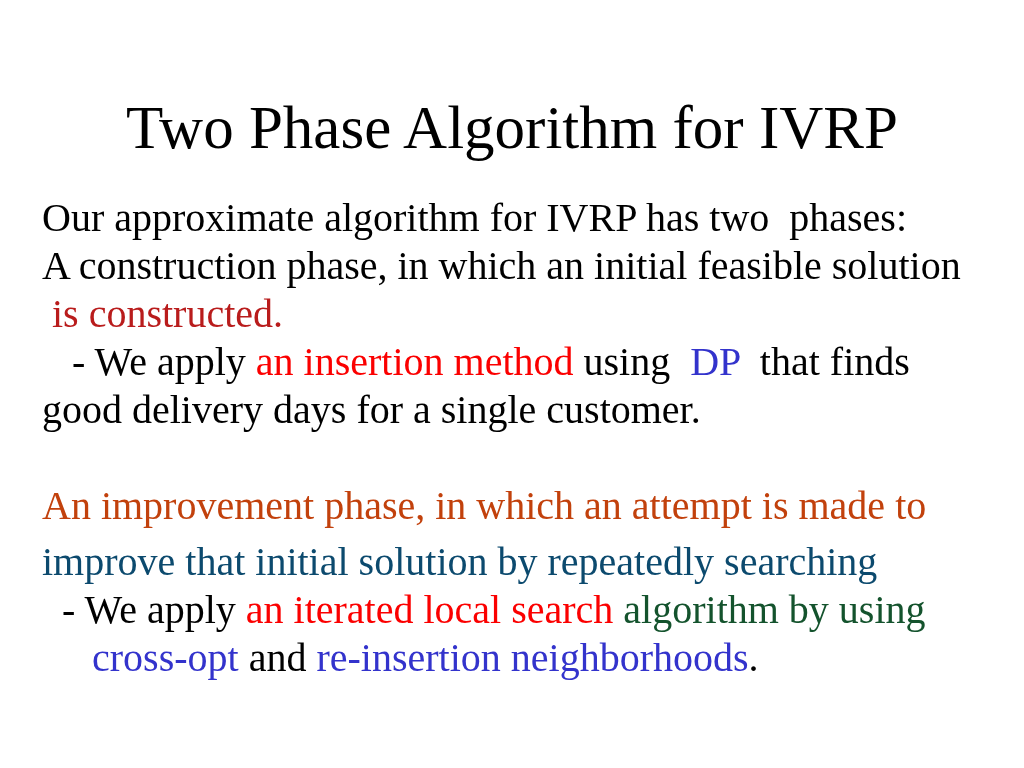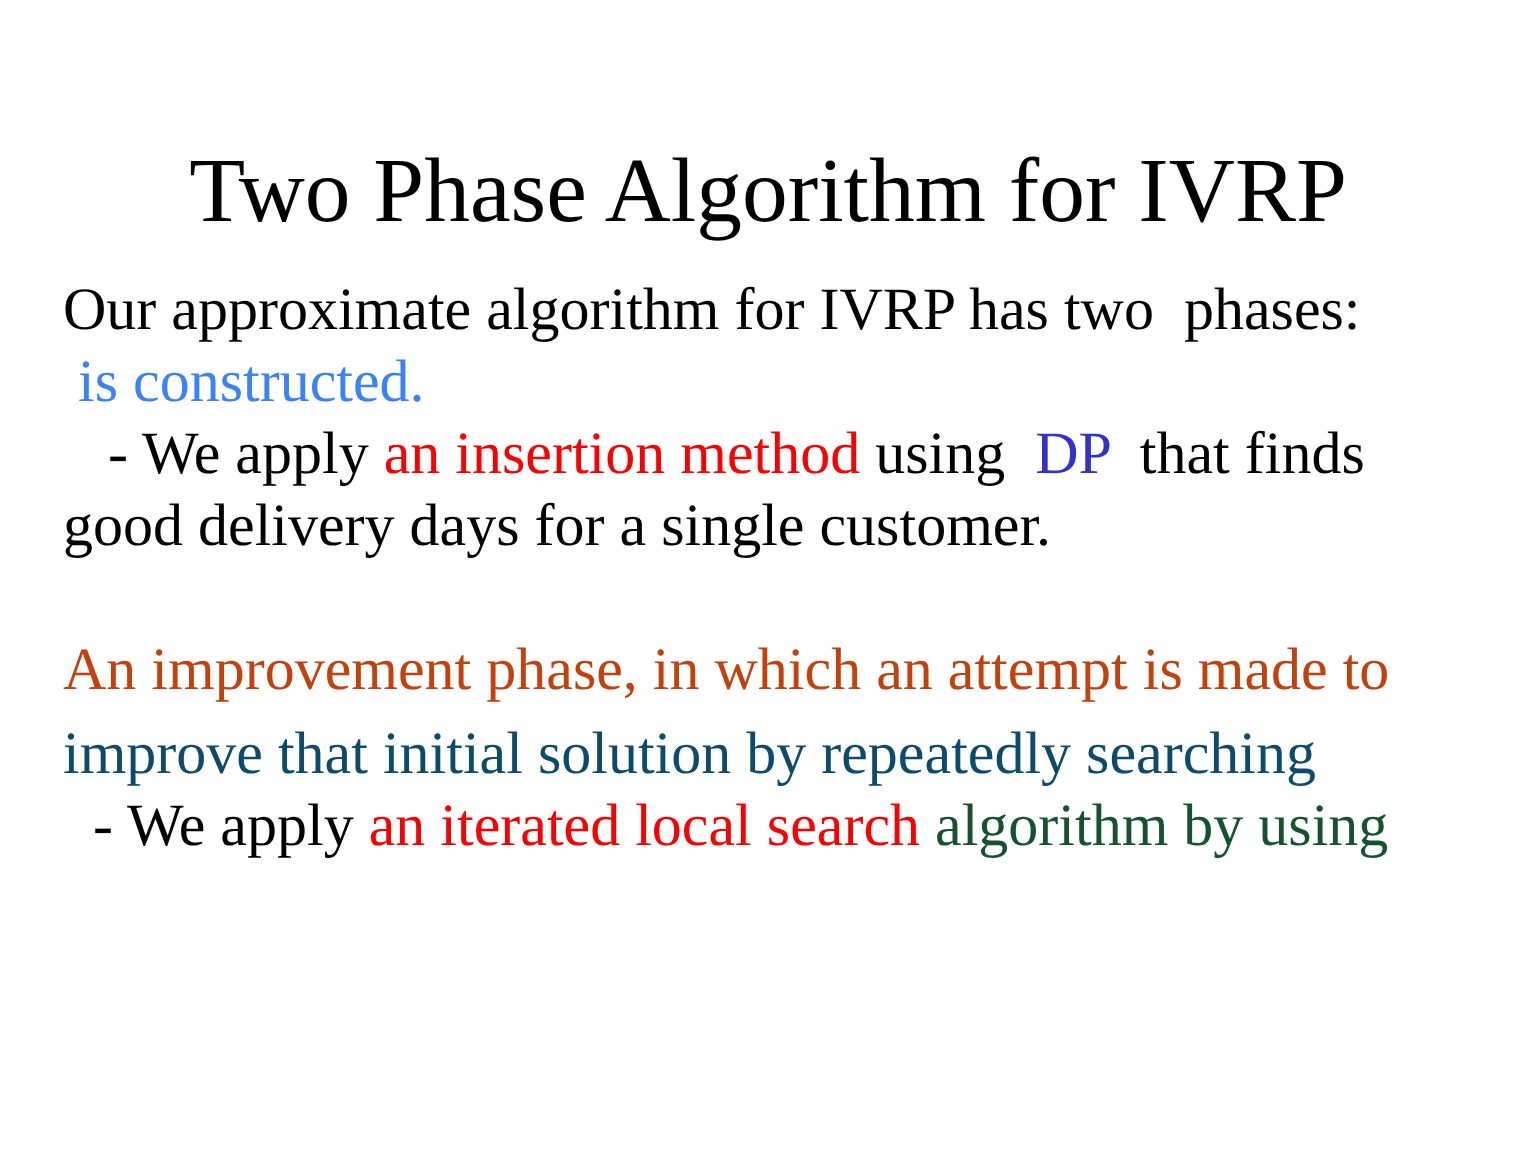--- a/index.html
+++ b/index.html
@@ -21,21 +21,21 @@
   }
   .slide-title {
     padding-top: 97px;
     text-align: center;
     font-size: 61px;
     line-height: 1;
     color: #000000;
     white-space: nowrap;
   }
   .slide-body {
-    margin-top: 24px;
+    margin-top: 36px;
     padding-left: 42px;
     padding-right: 8px;
     font-size: 40px;
     line-height: 48px;
     color: #000000;
   }
   .text-line {
     white-space: pre-wrap;
     min-height: 48px;
   }
@@ -49,21 +49,23 @@
     white-space: pre-wrap;
   }
 </style>
 </head>
 <body>
 
 <div class="slide">
   <div class="slide-title">Two Phase Algorithm for IVRP</div>
   <div class="slide-body">
       <div class="text-line"><span class="seg" style="color: rgb(0, 0, 0);">Our approximate algorithm for IVRP has two  phases:</span></div>
-      <div class="text-line"><span class="seg" style="color: #3b82f6;"> is constructed.</span></div>
+      <div class="text-line"><span class="seg" style="color: rgb(0, 0, 0);">A construction phase, in which an initial feasible solution</span></div>
+      <div class="text-line"><span class="seg" style="color: #b91c1c;"> is constructed.</span></div>
       <div class="text-line"><span class="seg" style="color: rgb(0, 0, 0);">   - We apply </span><span class="seg" style="color: rgb(251, 0, 0);">an insertion method</span><span class="seg" style="color: rgb(0, 0, 0);"> using  </span><span class="seg" style="color: rgb(51, 51, 204);">DP</span><span class="seg" style="color: rgb(0, 0, 0);">  that finds</span></div>
       <div class="text-line"><span class="seg" style="color: rgb(0, 0, 0);">good delivery days for a single customer.</span></div>
       <div class="text-line blank"></div>
       <div class="text-line"><span class="seg" style="color: #c2410c;">An improvement phase, in which an attempt is made to</span></div>
       <div class="text-line extra-gap"><span class="seg" style="color: #0c4a6e;">improve that initial solution by repeatedly searching</span></div>
       <div class="text-line"><span class="seg" style="color: rgb(0, 0, 0);">  - We apply </span><span class="seg" style="color: rgb(251, 0, 0);">an iterated local search</span><span class="seg" style="color: #14532d;"> algorithm by using</span></div>
+      <div class="text-line"><span class="seg" style="color: rgb(0, 0, 0);">     </span><span class="seg" style="color: rgb(51, 51, 204);">cross-opt</span><span class="seg" style="color: rgb(0, 0, 0);"> and </span><span class="seg" style="color: rgb(51, 51, 204);">re-insertion neighborhoods</span><span class="seg" style="color: rgb(0, 0, 0);">.</span></div>
     </div>
 </div>
 
 </body></html>

